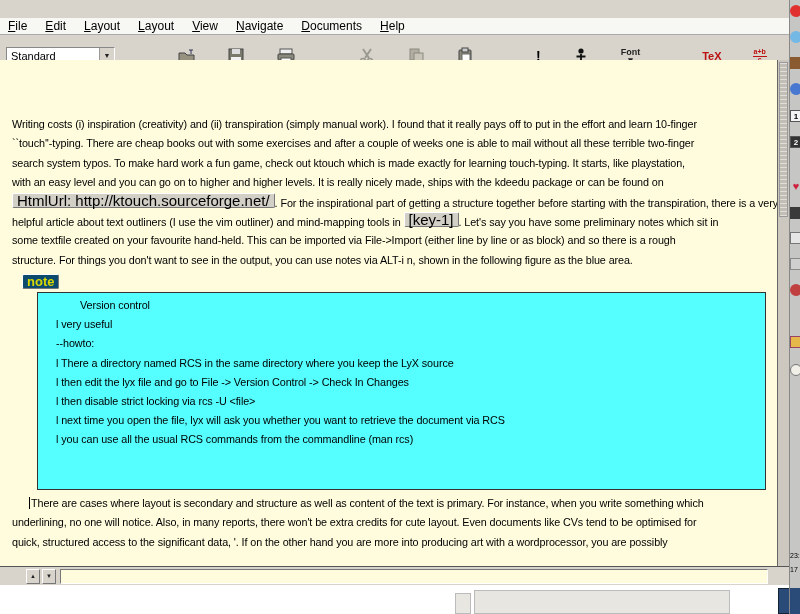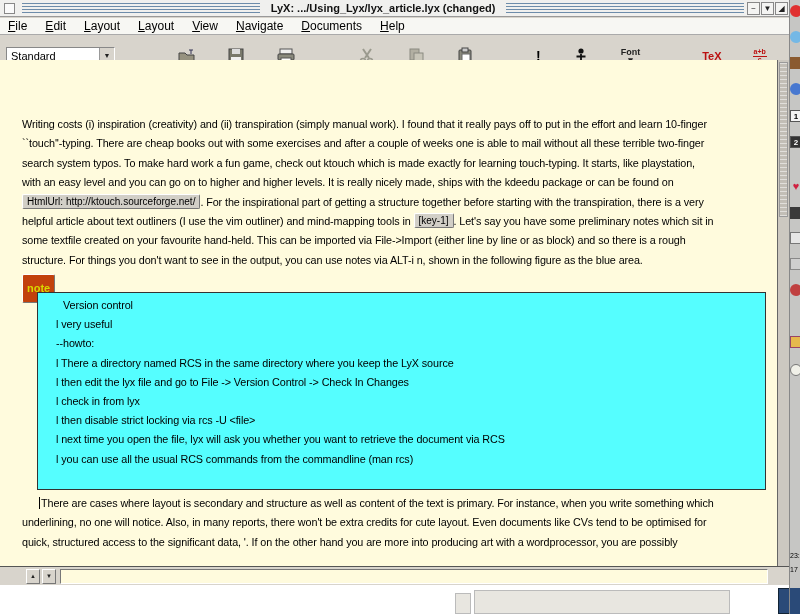--- a/index.html
+++ b/index.html
@@ -33,27 +33,27 @@
   .tsep { width:1px; height:18px; background:#999; border-right:1px solid #fff; margin:0 3px; }
   .txt-ico { font-size:14px; font-weight:bold; color:#000; line-height:14px; }
   .font-ico { font-size:9px; font-weight:bold; color:#222; line-height:8px; text-align:center; }
   .tex-ico { font-size:11px; font-weight:bold; color:#bb1111; }
   .math-ico { font-size:7px; font-weight:bold; color:#bb1111; line-height:6px; text-align:center; }
   .math-top { border-bottom:1px solid #bb1111; padding:0 1px 1px; }
 
   
   .docarea { position:absolute; left:0; top:60px; width:777px; height:506px; background:#fffbdd; overflow:hidden; }
   .doc-heading { position:absolute; left:22px; top:18px; font-size:17px; font-weight:bold; color:#000; white-space:pre; letter-spacing:0.2px; }
-  .para { position:absolute; left:22px; width:748px; font-size:10.8px; letter-spacing:-0.1px; color:#000; }
+  .para { position:absolute; left:12px; width:748px; font-size:10.8px; letter-spacing:-0.1px; color:#000; }
   .pline { height:19.4px; line-height:19.4px; white-space:nowrap; }
-  .inset-btn { display:inline-block; background:#d2cfc7; border:1px solid; border-color:#fff #777 #777 #fff; border-radius:2px; font-size:10px; letter-spacing:0; padding:0 4px; line-height:13px; vertical-align:1px; color:#000; }
-  .note-btn { position:absolute; left:22px; top:214px; background:#c2410c; border:1px solid; border-color:#fff #777 #777 #fff; border-radius:2px; font-size:11px; font-weight:bold; color:#d8d800; padding:8px 4px; line-height:11px; }
+  .inset-btn { display:inline-block; background:#d2cfc7; border:1px solid; border-color:#fff #777 #777 #fff; border-radius:2px; font-size:15px; letter-spacing:0; padding:0 4px; line-height:13px; vertical-align:1px; color:#000; }
+  .note-btn { position:absolute; left:22px; top:214px; background:#0c4a6e; border:1px solid; border-color:#fff #777 #777 #fff; border-radius:2px; font-size:13px; font-weight:bold; color:#d8d800; padding:1px 4px; line-height:11px; }
   .note-box { position:absolute; left:37px; top:232px; width:729px; height:198px; background:#55feff; border:1px solid #333; padding-top:3px; }
   .nline { height:19.2px; line-height:19.2px; padding-left:18px; font-size:10.8px; letter-spacing:-0.1px; color:#000; white-space:nowrap; }
-  .nline.first { padding-left:25px; }
+  .nline.first { padding-left:42px; }
   .caret { display:inline-block; width:1px; height:12px; background:#000; vertical-align:-2px; margin-right:1px; }
   .indent { display:inline-block; width:17px; }
 
   
   .vscroll { position:absolute; left:777px; top:60px; width:12px; height:506px; background:#ccc8c0; border-left:1px solid #666; }
   .vthumb { position:absolute; left:1px; top:2px; width:9px; height:155px; background:#c2beb6; border:1px solid #999; background-image:repeating-linear-gradient(to bottom,rgba(255,255,255,.5) 0 1px,rgba(0,0,0,0) 1px 4px); }
 
   
   .minibuffer { position:absolute; left:0; top:566px; width:789px; height:19px; background:#d8d4cc; border-top:1px solid #555; display:flex; align-items:center; }
   .mb-btn { width:14px; height:15px; background:#d8d4cc; border:1px solid; border-color:#fff #777 #777 #fff; font-size:6px; line-height:13px; text-align:center; color:#222; margin-left:2px; }
@@ -74,31 +74,20 @@
   .pg { border:1px solid #555; font-size:8px; font-weight:bold; }
   .ptxt { position:absolute; left:0; width:12px; font-size:7px; color:#000; line-height:8px; }
 </style>
 </head>
 <body>
 
 <div class="screen">
 
   <div class="lyx-window">
 
-    <div class="titlebar">
-      <div class="tb-btn-left"></div>
-      <div class="tb-stripes"></div>
-      <div class="tb-title">LyX: .../Using_Lyx/lyx_article.lyx (changed)</div>
-      <div class="tb-stripes"></div>
-      <div class="tb-right">
-        <div class="tb-ctl">−</div>
-        <div class="tb-ctl">▼</div>
-        <div class="tb-ctl">◢</div>
-      </div>
-    </div>
 
     <div class="menubar">
       <span class="menu-item">File</span>
       <span class="menu-item">Edit</span>
       <span class="menu-item">Layout</span>
       <span class="menu-item">Layout</span>
       <span class="menu-item">View</span>
       <span class="menu-item">Navigate</span>
       <span class="menu-item">Documents</span>
       <span class="menu-item">Help</span>
@@ -233,21 +222,20 @@
       </div>
 
       <div class="note-btn">note</div>
 
       <div class="note-box">
         <div class="nline first">Version control</div>
         <div class="nline">l very useful</div>
         <div class="nline">--howto:</div>
         <div class="nline">l There a directory named RCS in the same directory where you keep the LyX source</div>
         <div class="nline">l then edit the lyx file and go to File -&gt; Version Control -&gt; Check In Changes</div>
-        <div class="nline">l check in from lyx</div>
         <div class="nline">l then disable strict locking via rcs -U &lt;file&gt;</div>
         <div class="nline">l next time you open the file, lyx will ask you whether you want to retrieve the document via RCS</div>
         <div class="nline">l you can use all the usual RCS commands from the commandline (man rcs)</div>
       </div>
 
       <div class="para" style="top:434px;">
         <div class="pline"><span class="indent"></span><span class="caret"></span><span>There are cases where layout is secondary and structure as well as content of the text is primary. For instance, when you write something which</span></div>
         <div class="pline">underlining, no one will notice. Also, in many reports, there won't be extra credits for cute layout. Even documents like CVs tend to be optimised for</div>
         <div class="pline">quick, structured access to the significant data, '. If on the other hand you are more into producing art with a wordprocessor, you are possibly</div>
       </div>

